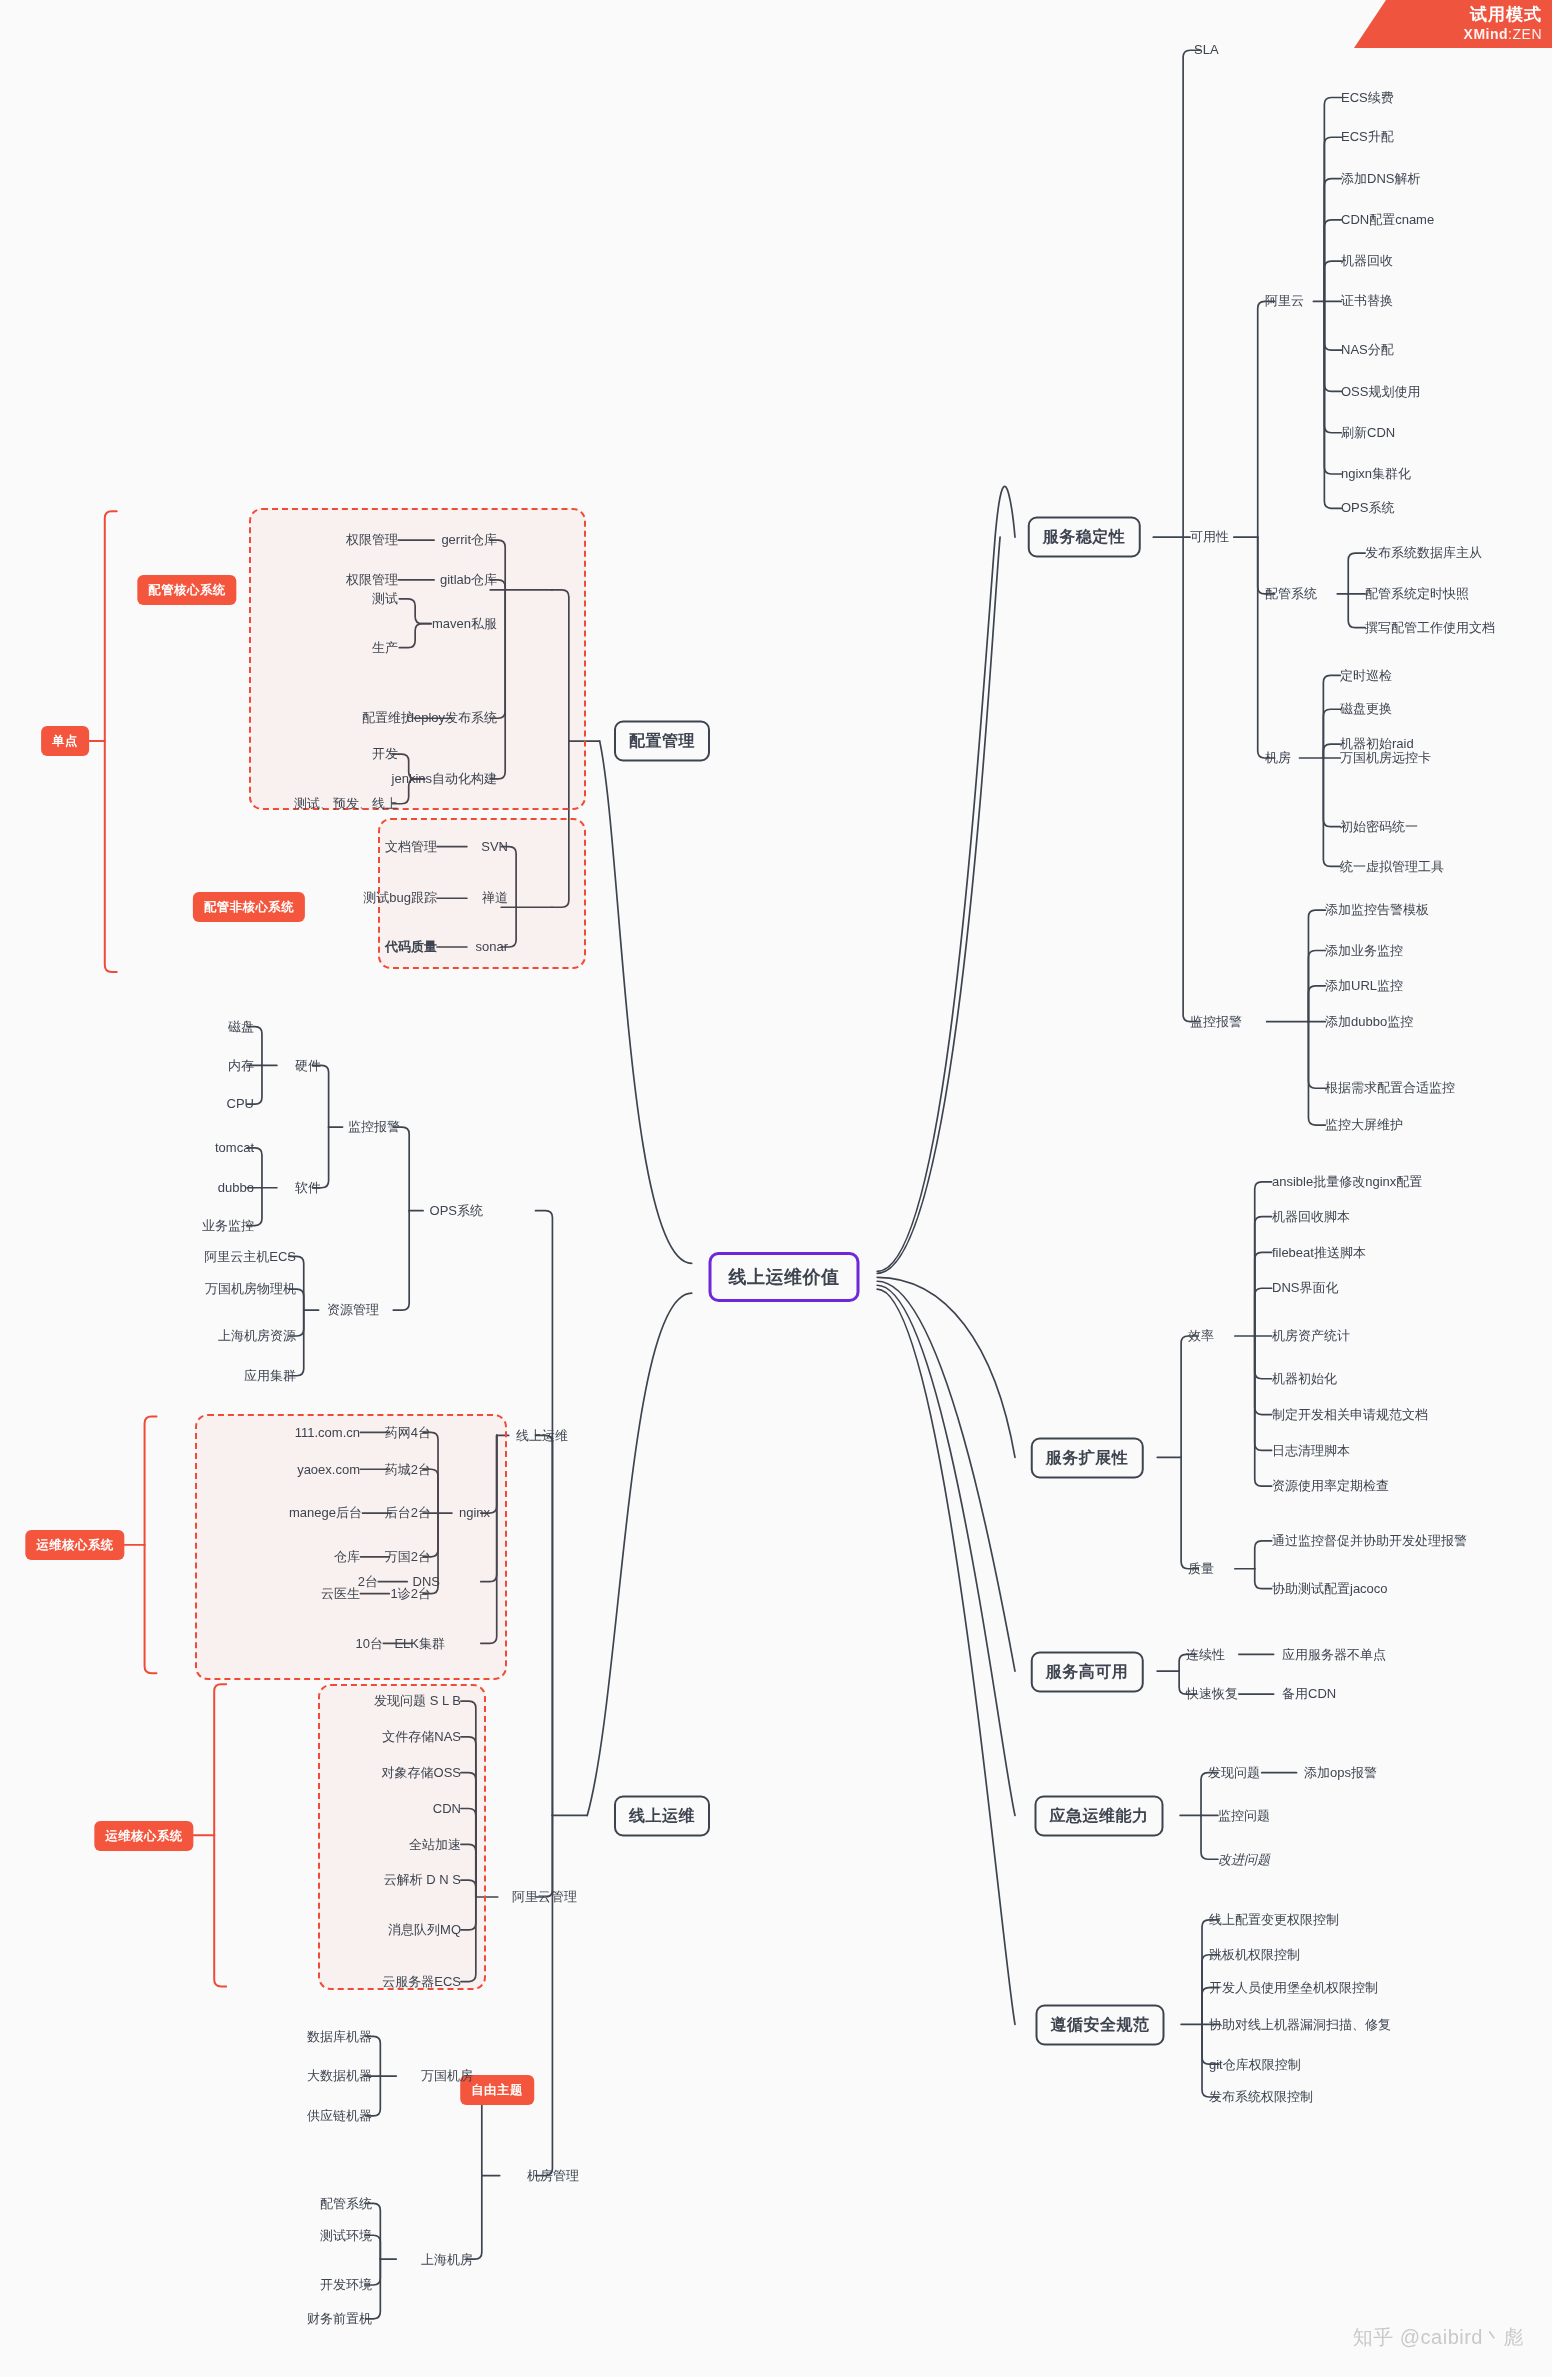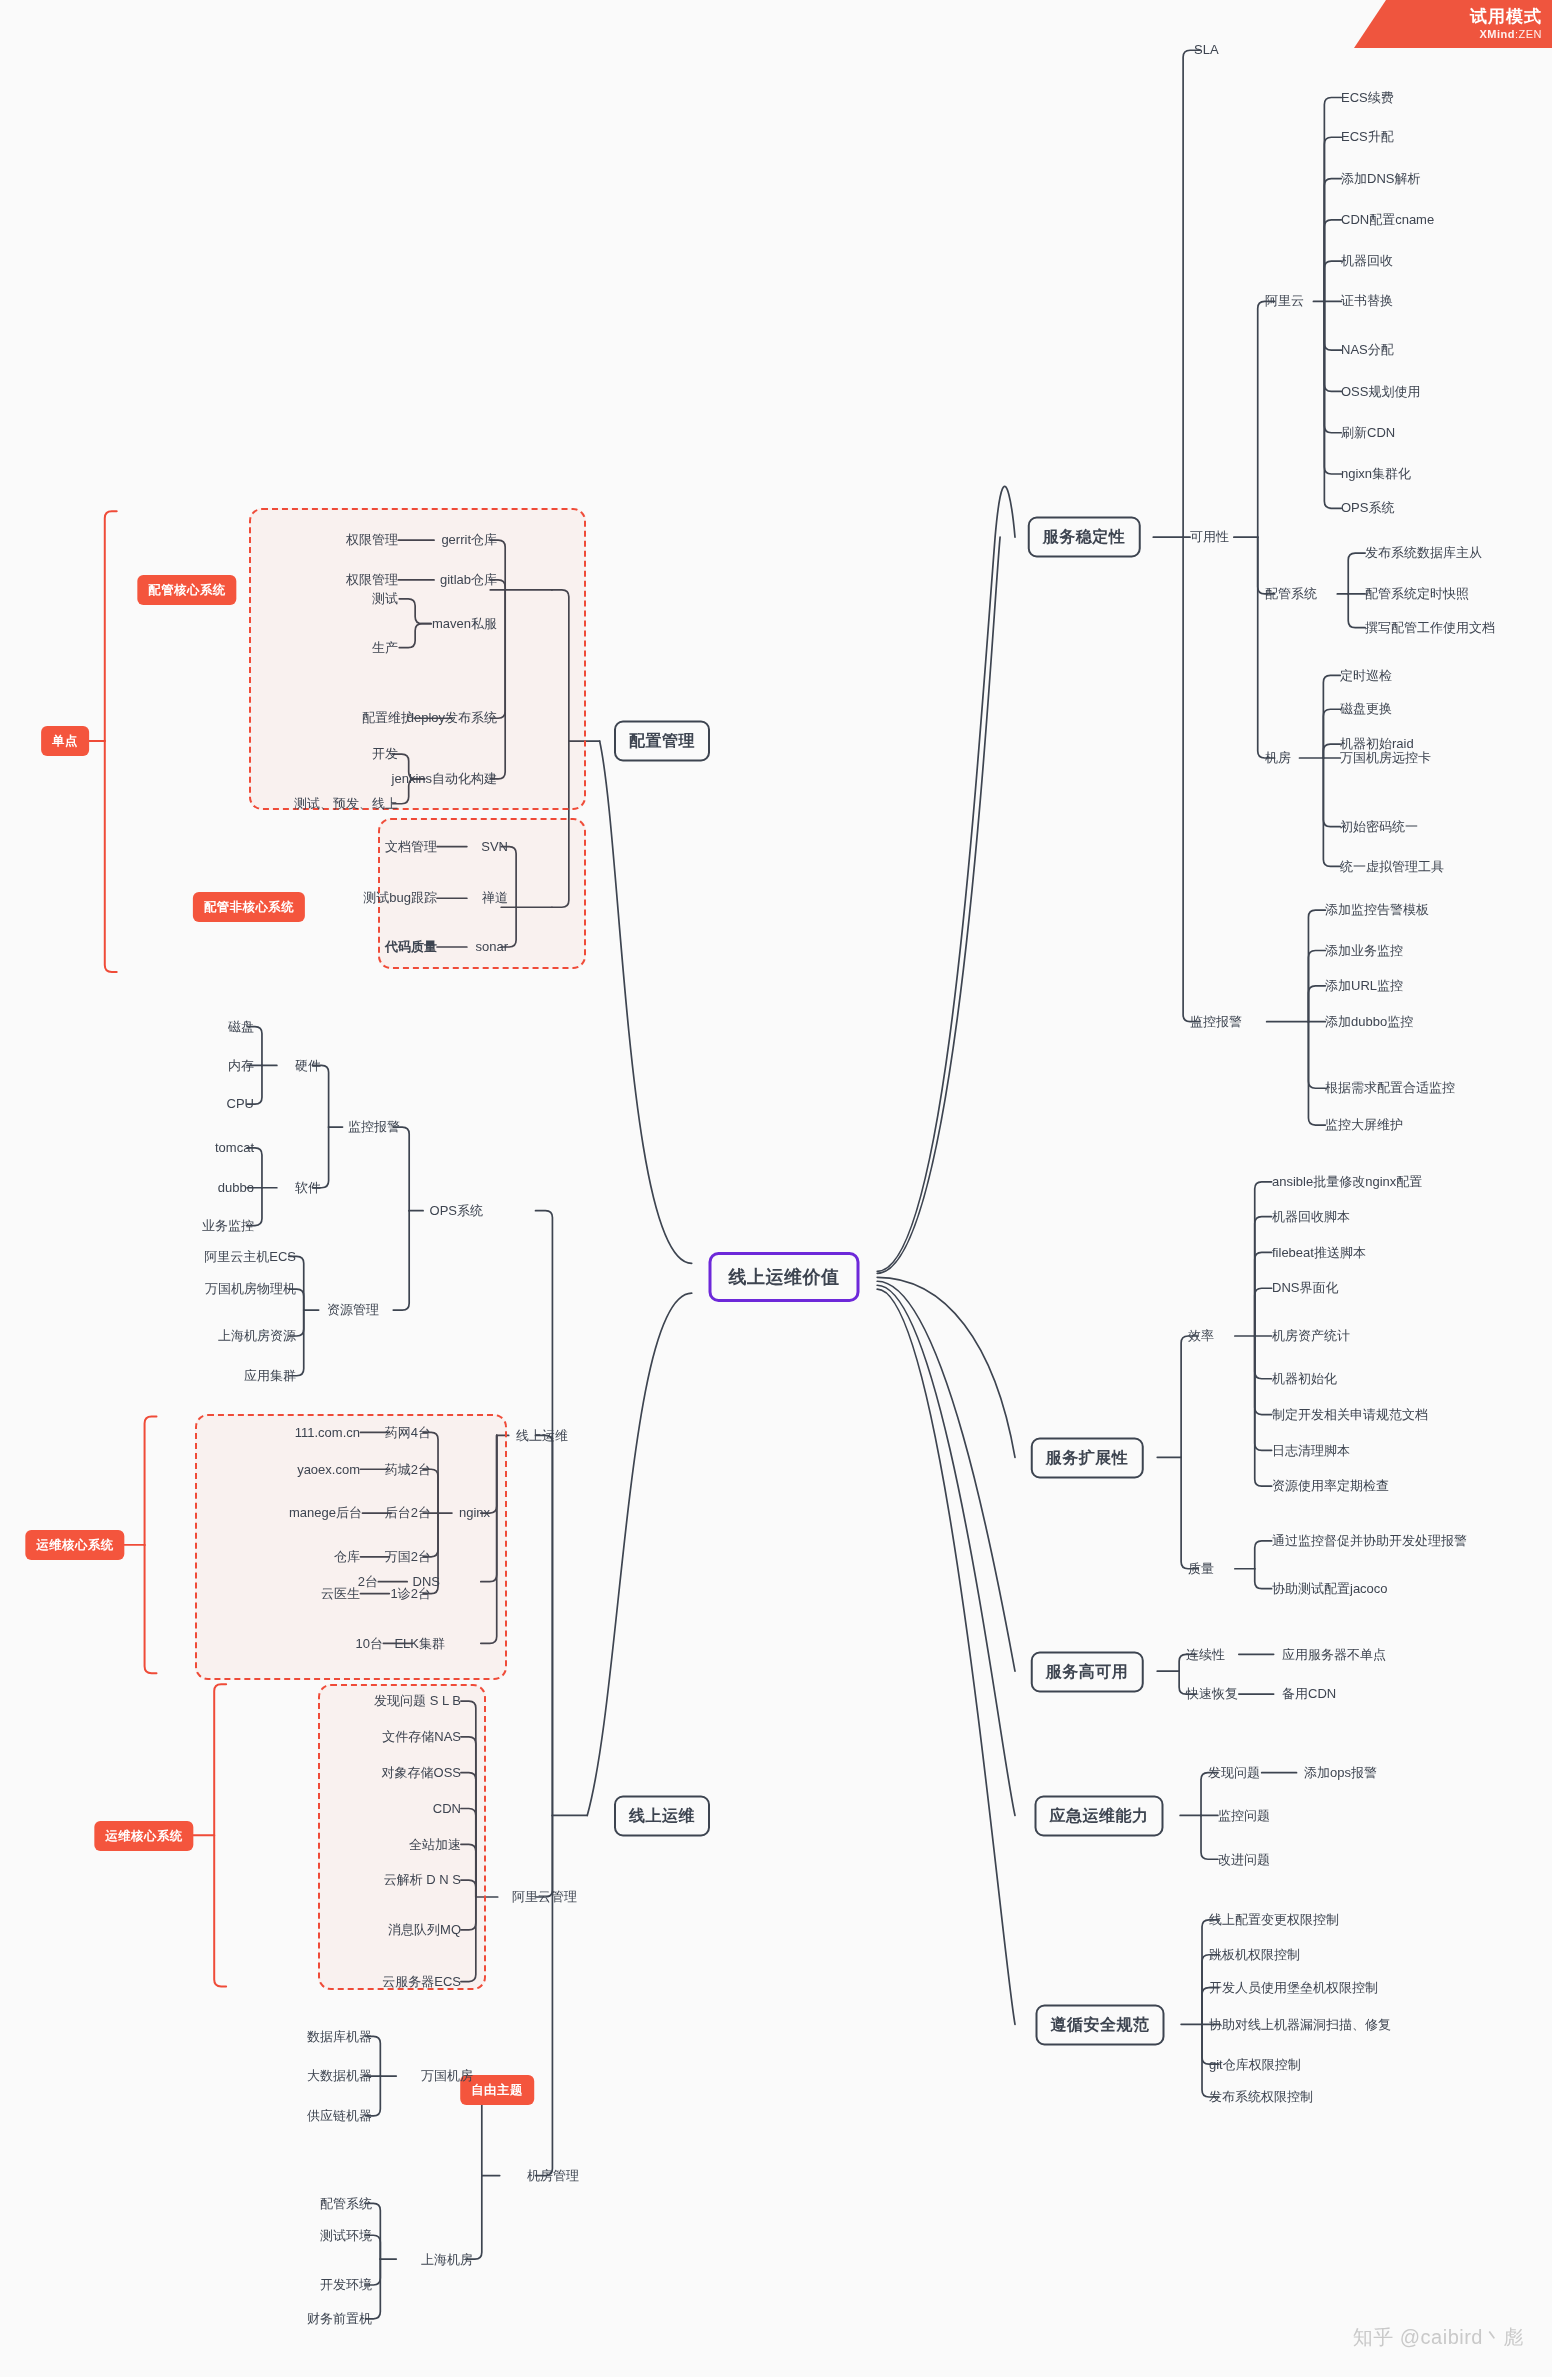--- a/index.html
+++ b/index.html
@@ -37,21 +37,21 @@
   .region{position:absolute;border:2.5px dashed #ef4b38;border-radius:13px;
     background:rgba(244,85,61,0.055);}
 
   
   #ribbon{position:absolute;top:0;right:0;width:199px;height:48px;
     background:#ef553e;color:#fff;
     clip-path:polygon(32px 0,199px 0,199px 48px,0 48px);
     display:flex;flex-direction:column;align-items:flex-end;
     justify-content:center;padding-right:11px;box-sizing:border-box;}
   #ribbon .rt{font-size:17px;font-weight:bold;letter-spacing:1px;line-height:1;}
-  #ribbon .rs{font-size:11px;letter-spacing:0.5px;margin-top:3px;opacity:.92;}
+  #ribbon .rs{font-size:14px;letter-spacing:0.5px;margin-top:3px;opacity:.92;}
   #ribbon .rs b{font-weight:bold;}
 
   
   #wm{position:absolute;right:29px;bottom:26px;font-size:20px;color:#c9c9c9;
       white-space:nowrap;letter-spacing:0.5px;}
 </style>
 </head>
 <body>
 
 <div id="canvas">
@@ -342,21 +342,21 @@
   <div class="t l" style="left:1272px;top:1589px;">协助测试配置jacoco</div>
 
   <div class="t l" style="left:1186px;top:1655px;">连续性</div>
   <div class="t l" style="left:1282px;top:1655px;">应用服务器不单点</div>
   <div class="t l" style="left:1186px;top:1694px;">快速恢复</div>
   <div class="t l" style="left:1282px;top:1694px;">备用CDN</div>
 
   <div class="t l" style="left:1208px;top:1773px;">发现问题</div>
   <div class="t l" style="left:1304px;top:1773px;">添加ops报警</div>
   <div class="t l" style="left:1218px;top:1816px;">监控问题</div>
-  <div class="t l" style="left:1218px;top:1860px;">改进问题</div>
+  <div class="t l" style="left:1218px;top:1860px;font-style:italic;">改进问题</div>
 
   <div class="t l" style="left:1209px;top:1920px;">线上配置变更权限控制</div>
   <div class="t l" style="left:1209px;top:1955px;">跳板机权限控制</div>
   <div class="t l" style="left:1209px;top:1988px;">开发人员使用堡垒机权限控制</div>
   <div class="t l" style="left:1209px;top:2025px;">协助对线上机器漏洞扫描、修复</div>
   <div class="t l" style="left:1209px;top:2065px;">git仓库权限控制</div>
   <div class="t l" style="left:1209px;top:2097px;">发布系统权限控制</div>
 
   <div class="rbox" style="left:65px;top:741px;">单点</div>
   <div class="rbox" style="left:187px;top:590px;">配管核心系统</div>

